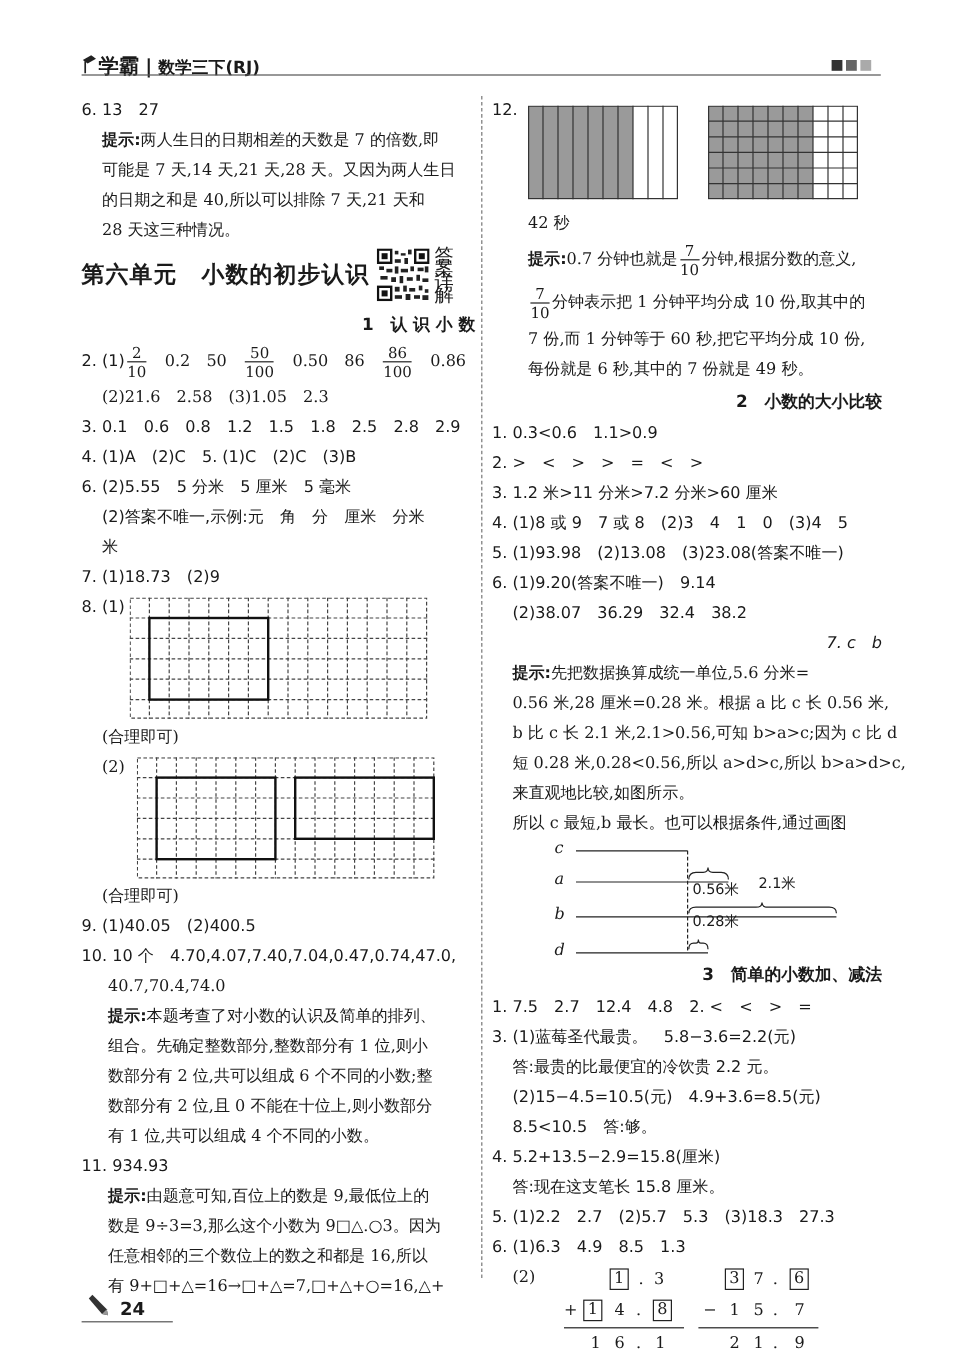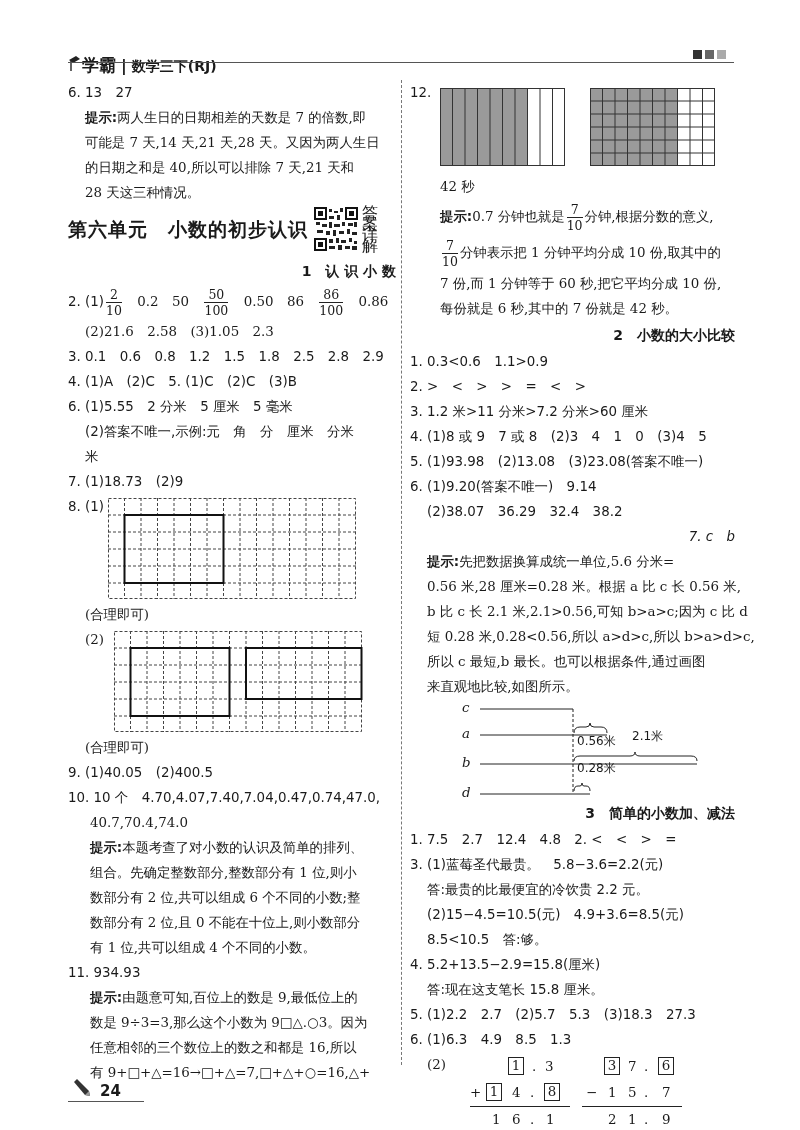--- a/index.html
+++ b/index.html
@@ -1,18 +1,18 @@
 <!DOCTYPE html>
 <html><head>
 <meta charset="utf-8">
 <style>
   html,body{margin:0;padding:0;background:#fff;}
   body{width:800px;height:1130px;position:relative;overflow:hidden;font-family:"DejaVu Serif","Liberation Serif",serif;color:#1a1a1a;}
   .abs{position:absolute;}
-  .header{left:68px;top:54px;width:664px;height:26px;}
+  .header{left:68px;top:44px;width:664px;height:26px;}
   .logo{left:0;top:0;font-family:"DejaVu Sans",sans-serif;font-weight:bold;font-size:17px;}
   .logo .cap{display:inline-block;width:12px;height:18px;margin-right:2px;vertical-align:-2px;}
   .sep{font-family:"DejaVu Sans",sans-serif;font-weight:bold;font-size:16px;margin:0 5px;}
   .subject{font-family:"DejaVu Sans",sans-serif;font-size:14px;}
   .hrule{left:68px;top:62px;width:666px;height:1px;background:#555;}
   .sq{top:50px;width:9px;height:9px;}
   .divider{left:401px;top:80px;width:0;height:985px;border-left:1px dashed #777;}
   .col{font-size:13.4px;line-height:25px;}
   .left{left:68px;top:80px;width:328px;}
   .right{left:410px;top:80px;width:325px;}
@@ -99,21 +99,21 @@
     <div class="abs sans" style="left:294px;top:0;width:14px;font-size:16px;line-height:11px;">答案详解</div>
   </div>
 
   <div class="sec-title">1　认 识 小 数</div>
   <div class="line" style="height:34px;line-height:34px;">
     <span class="sans">2. (1)</span><span class="frac"><span class="num">2</span><span>10</span></span><span>　0.2　50　</span><span class="frac"><span class="num">50</span><span>100</span></span><span>　0.50　86　</span><span class="frac"><span class="num">86</span><span>100</span></span><span>　0.86</span>
   </div>
   <div class="line ind">(2)21.6　2.58　(3)1.05　2.3</div>
   <div class="line sans">3. 0.1　0.6　0.8　1.2　1.5　1.8　2.5　2.8　2.9</div>
   <div class="line sans">4. (1)A　(2)C　5. (1)C　(2)C　(3)B</div>
-  <div class="line sans">6. (1)5.55　2 分米　5 厘米　5 毫米</div>
+  <div class="line sans">6. (2)5.55　5 分米　5 厘米　5 毫米</div>
   <div class="line ind sans">(2)答案不唯一,示例:元　角　分　厘米　分米</div>
   <div class="line ind sans">米</div>
   <div class="line sans">7. (1)18.73　(2)9</div>
 
   <div style="position:relative;height:108px;">
     <span class="abs sans" style="left:0;top:0;">8. (1)</span>
     <svg class="abs" style="left:40px;top:4px;" width="250" height="102" viewBox="0 0 250 102">
       <g stroke="#444" stroke-width="1" stroke-dasharray="3,2" fill="none">
         <rect x="0.5" y="0.5" width="247" height="100"></rect>
         <line x1="16.5" y1="0" x2="16.5" y2="101"></line>
@@ -227,39 +227,39 @@
           <line x1="0" y1="65" x2="125" y2="65"></line>
         </g>
       <rect x="0.5" y="0.5" width="124" height="77" fill="none" stroke="#333" stroke-width="1"></rect>
     </svg>
   </div>
   <div class="line" style="padding-left:30px;margin-top:4px;">42 秒</div>
   <div class="hint" style="padding-left:30px;">
     <div class="line" style="height:36px;line-height:36px;"><b>提示:</b><span>0.7 分钟也就是</span><span class="frac"><span class="num">7</span><span>10</span></span><span>分钟,根据分数的意义,</span></div>
     <div class="line" style="height:36px;line-height:36px;"><span class="frac"><span class="num">7</span><span>10</span></span><span>分钟表示把 1 分钟平均分成 10 份,取其中的</span></div>
     <div class="line">7 份,而 1 分钟等于 60 秒,把它平均分成 10 份,</div>
-    <div class="line">每份就是 6 秒,其中的 7 份就是 42 秒。</div>
+    <div class="line">每份就是 6 秒,其中的 7 份就是 49 秒。</div>
   </div>
 
   <div class="sec-title">2　小数的大小比较</div>
   <div class="line sans">1. 0.3&lt;0.6　1.1&gt;0.9</div>
   <div class="line sans">2. &gt;　&lt;　&gt;　&gt;　=　&lt;　&gt;</div>
   <div class="line sans">3. 1.2 米&gt;11 分米&gt;7.2 分米&gt;60 厘米</div>
   <div class="line sans">4. (1)8 或 9　7 或 8　(2)3　4　1　0　(3)4　5</div>
   <div class="line sans">5. (1)93.98　(2)13.08　(3)23.08(答案不唯一)</div>
   <div class="line sans">6. (1)9.20(答案不唯一)　9.14</div>
   <div class="line ind sans">(2)38.07　36.29　32.4　38.2</div>
   <div class="line sans" style="font-style:italic;text-align:right;">7. c　b</div>
   <div class="hint ind">
     <div class="line"><b>提示:</b><span>先把数据换算成统一单位,5.6 分米=</span></div>
     <div class="line">0.56 米,28 厘米=0.28 米。根据 a 比 c 长 0.56 米,</div>
     <div class="line">b 比 c 长 2.1 米,2.1&gt;0.56,可知 b&gt;a&gt;c;因为 c 比 d</div>
     <div class="line">短 0.28 米,0.28&lt;0.56,所以 a&gt;d&gt;c,所以 b&gt;a&gt;d&gt;c,</div>
+    <div class="line">来直观地比较,如图所示。</div>
     <div class="line">所以 c 最短,b 最长。也可以根据条件,通过画图</div>
-    <div class="line">来直观地比较,如图所示。</div>
   </div>
   <div style="position:relative;height:100px;">
     <svg class="abs" style="left:60px;top:2px;" width="240" height="96" viewBox="0 0 240 96">
       <g stroke="#222" stroke-width="1" fill="none">
         <line x1="10" y1="8" x2="103" y2="8"></line>
         <line x1="10" y1="34" x2="137" y2="34"></line>
         <line x1="10" y1="63" x2="227" y2="63"></line>
         <line x1="10" y1="93" x2="120" y2="93"></line>
         <line x1="103" y1="8" x2="103" y2="93" stroke-dasharray="3,2"></line>
         <path d="M104 32 Q104 26 110 26 L116 26 Q120 26 120 22 Q120 26 124 26 L131 26 Q137 26 137 32"></path>

